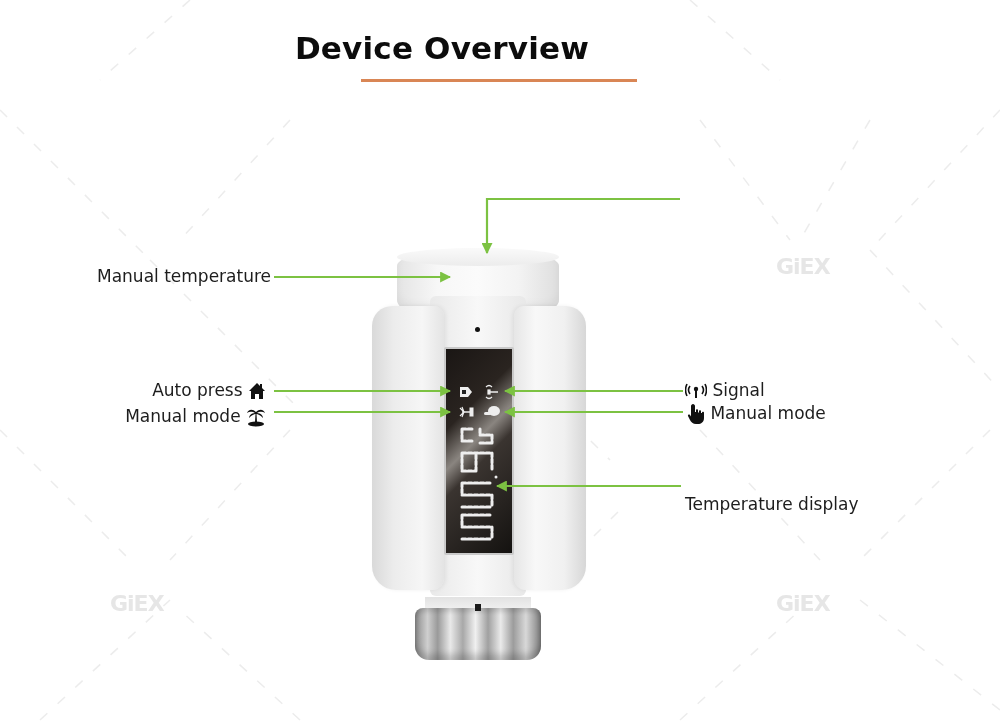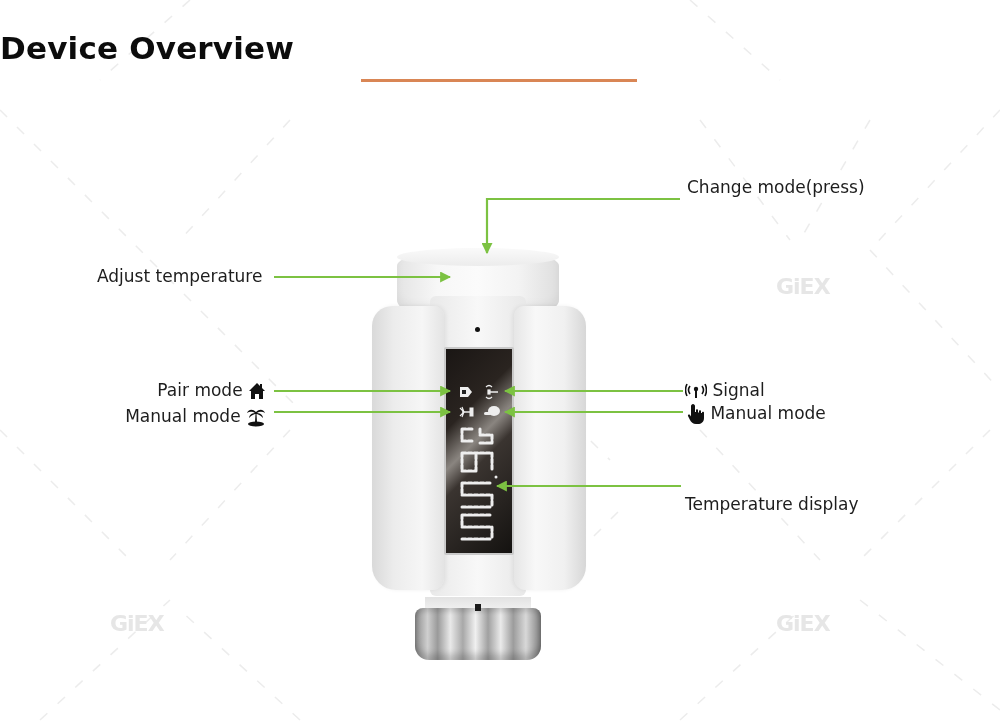--- a/index.html
+++ b/index.html
@@ -4,36 +4,36 @@
 <style>
   html, body { margin: 0; padding: 0; }
   body {
     width: 1000px; height: 723px; position: relative; overflow: hidden;
     background: #ffffff;
     font-family: "DejaVu Sans", "Liberation Sans", sans-serif;
     color: #1a1a1a;
   }
   .bg-lines { position: absolute; left: 0; top: 0; width: 1000px; height: 723px; pointer-events: none; }
   .title {
-    position: absolute; left: 0; width: 884px; top: 30px; 
+    position: absolute; left: 0; width: 884px; top: 30px; text-align: center;
     font-family: "DejaVu Sans", sans-serif; font-weight: bold; font-size: 31px;
     letter-spacing: 0.2px; color: #0c0c0c;
   }
   .title-underline {
     position: absolute; left: 361px; top: 79px; width: 276px; height: 3px; background: #d98655;
   }
   .label {
     position: absolute; font-size: 17px; line-height: 22px; color: #1d1d1d; white-space: nowrap;
     font-family: "DejaVu Sans", sans-serif;
   }
   .label.right-align { text-align: right; }
   .icon-inline { display: inline-block; vertical-align: middle; }
   .watermark {
     position: absolute; font-family: "DejaVu Sans", sans-serif; font-weight: bold;
-    color: #e6e6e6; font-size: 22px; letter-spacing: -1px; margin-top: 20px;
+    color: #e6e6e6; font-size: 22px; letter-spacing: -1px;
   }
 
   
   .device { position: absolute; left: 0; top: 0; width: 1000px; height: 723px; }
   .knob-top {
     position: absolute; left: 397px; top: 248px; width: 162px; height: 62px;
     background: linear-gradient(90deg, #e4e4e4 0%, #f7f7f7 25%, #fbfbfb 50%, #f3f3f3 75%, #dedede 100%);
     border-radius: 80px 80px 14px 14px / 18px 18px 10px 10px;
     box-shadow: inset 0 -6px 8px rgba(0,0,0,0.05);
   }
@@ -195,27 +195,26 @@
 
     <line x1="683" y1="391" x2="505" y2="391" marker-end="url(#arr)"></line>
 
     <line x1="683" y1="412" x2="505" y2="412" marker-end="url(#arr)"></line>
 
     <line x1="681" y1="486" x2="497" y2="486" marker-end="url(#arr)"></line>
   </g>
 </svg>
 
 <div class="label" style="left:687px; top:176px; line-height:23px;">
-  <div>Change mode(press)</div>
-</div>
-
-<div class="label" style="left:97px; top:265px;">Adjust temperature</div>
+</div>
+
+<div class="label" style="left:97px; top:265px;">Manual temperature</div>
 
 <div class="label right-align" style="right:734px; top:379px;">
-  <span>Pair mode</span>
+  <span>Auto press</span>
   <svg class="icon-inline" width="18" height="18" viewBox="0 0 18 18">
     <path d="M9 1 L17 9 H15 V17 H11 V12 H7 V17 H3 V9 H1 Z" fill="#111"></path>
     <rect x="12" y="2" width="2" height="4" fill="#111"></rect>
   </svg>
 </div>
 
 <div class="label right-align" style="right:734px; top:405px;">
   <span>Manual mode</span>
   <svg class="icon-inline" width="20" height="20" viewBox="0 0 20 20">
     <path d="M10 5 C6 1 2 3 1 6 C4 4 7 5 9 6 C5 6 3 9 3 11 C6 8 8 7 9.5 7 L9 15 H11 L10.5 7 C12 7 14 8 17 11 C17 9 15 6 11 6 C13 5 16 4 19 6 C18 3 14 1 10 5 Z" fill="#111"></path>

